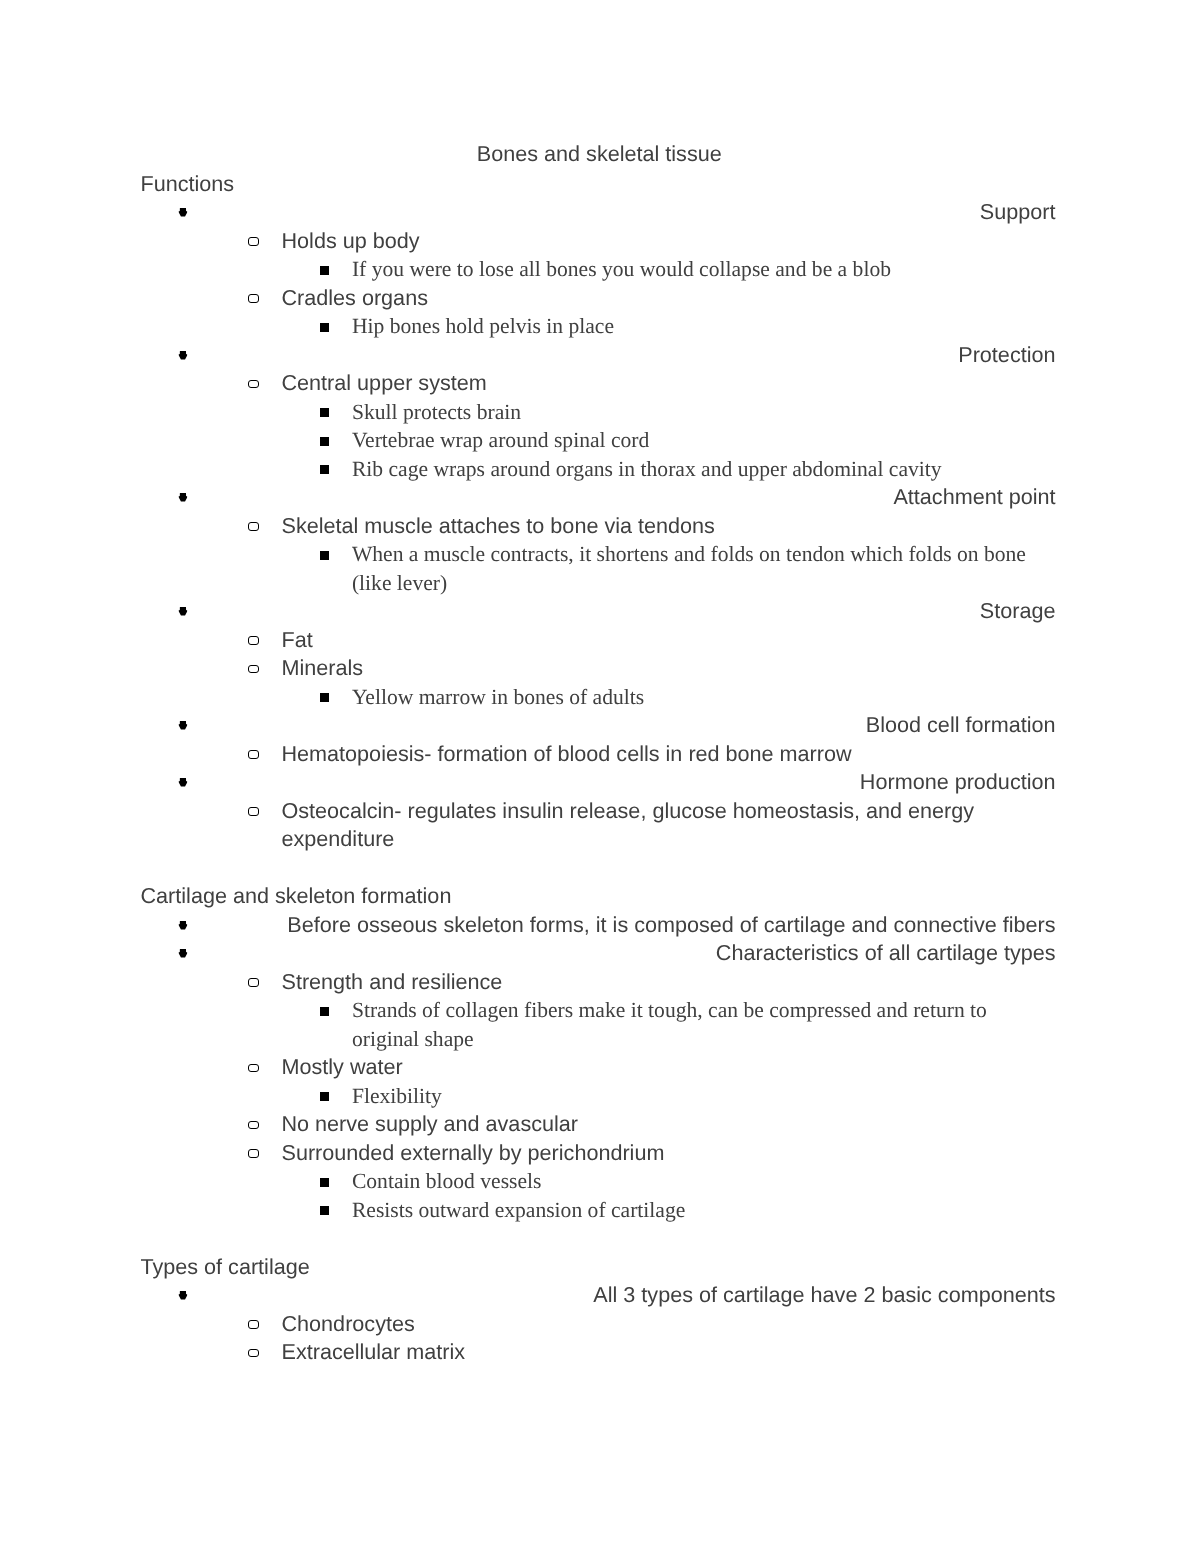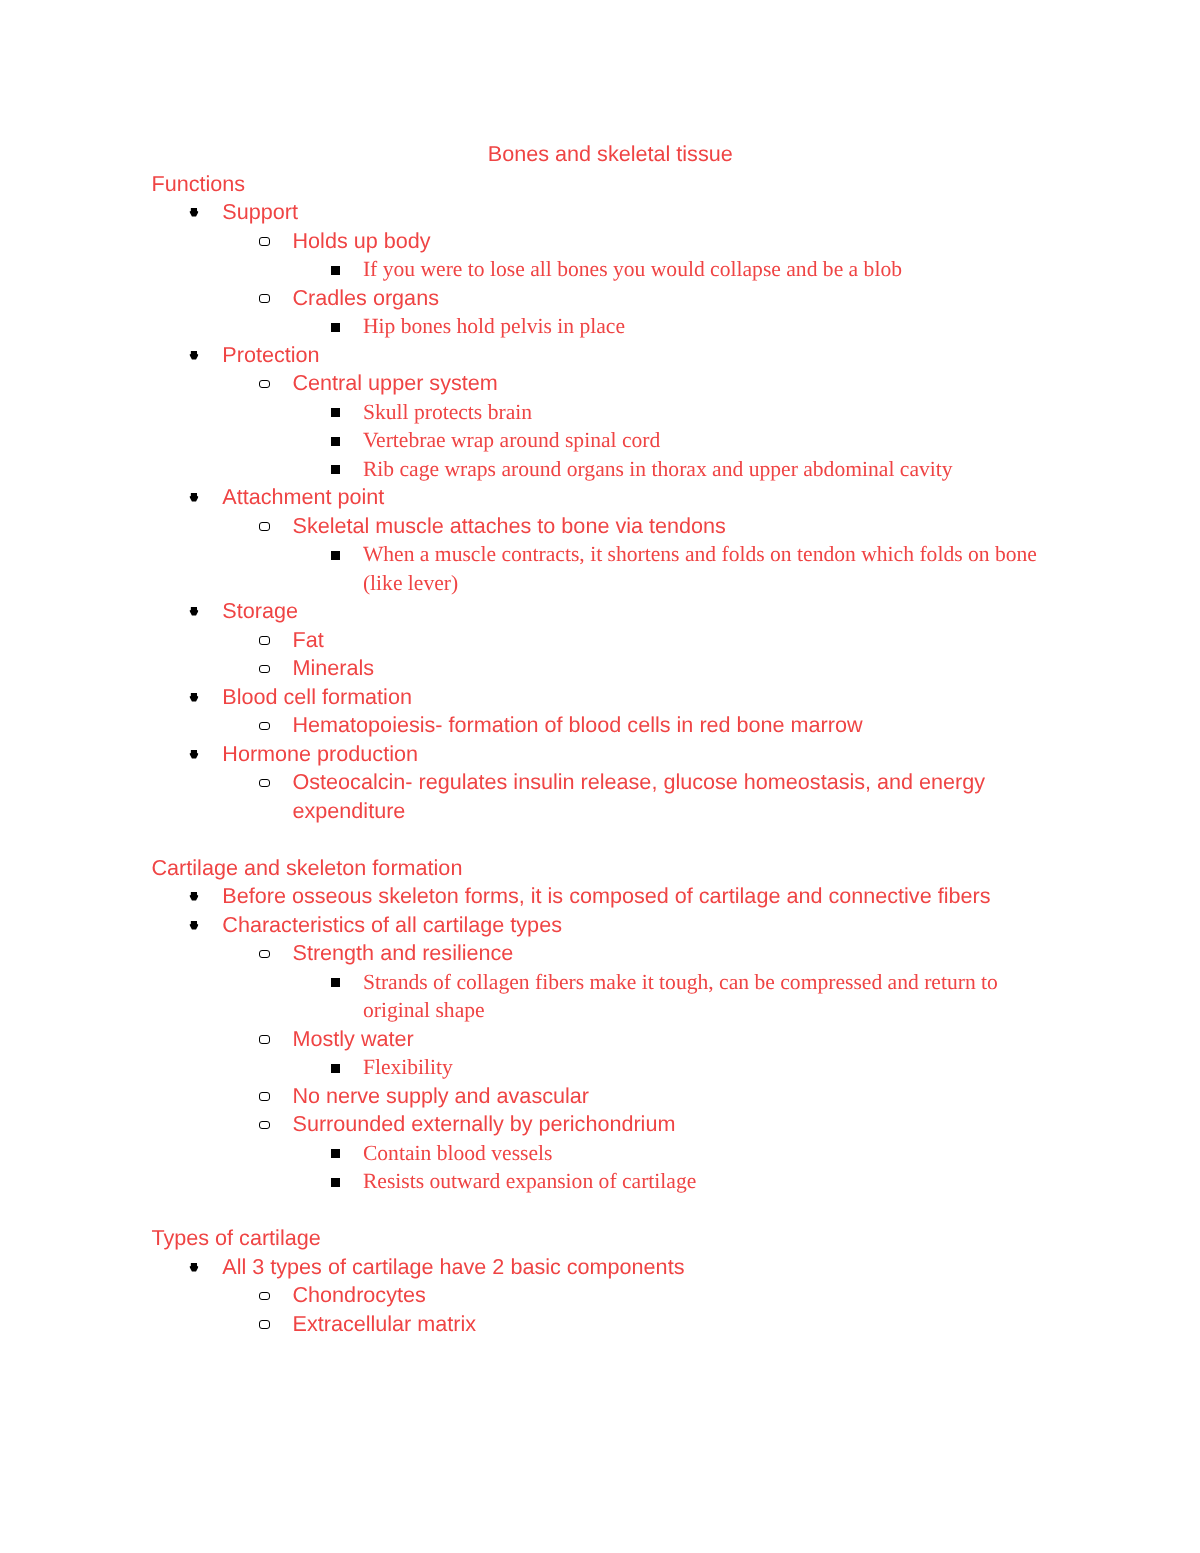--- a/index.html
+++ b/index.html
@@ -22,41 +22,40 @@
     height: 1553px;
     background: #ffffff;
   }
   .doc {
     position: absolute;
     left: 140.5px;
     top: 139.8px;
     width: 915px;
     font-size: 21.6px;
     line-height: 28.5px;
-    color: #ef4444;
+    color: #404040;
     transform: translateZ(0);
-    margin-left: 11px;
   }
   .doc-title {
     text-align: center;
     margin: 0 0 1.5px 0;
     position: relative;
     left: 1.3px;
   }
   .section-heading {
     margin: 0;
   }
   .blank-line {
     height: 28.5px;
   }
   .bullet-row {
     position: relative;
     margin: 0;
   }
-  .bullet-row.lvl1 { margin-left: 70.8px; }
+  .bullet-row.lvl1 { margin-left: 70.8px; text-align: right; }
   .bullet-row.lvl2 { margin-left: 141.0px; }
   .bullet-row.lvl3 { margin-left: 211.4px; font-family: Liberation Serif, serif; }
 
   .marker {
     position: absolute;
   }
   .marker-disc {
     left: -33.4px;
     top: 10.2px;
     width: 9.8px;
@@ -114,20 +113,21 @@
           </span><span>Attachment point</span></div>
         <div class="bullet-row lvl2"><span class="marker marker-ring"></span><span>Skeletal muscle attaches to bone via tendons</span></div>
         <div class="bullet-row lvl3"><span class="marker marker-square"></span><span>When a muscle contracts, it shortens and folds on tendon which folds on bone (like lever)</span></div>
         <div class="bullet-row lvl1"><span class="marker marker-disc">
             <svg viewBox="0 0 100 100" aria-hidden="true">
               <path d="M15 0 L86 0 L87 35 L100 42 L98 56 L75 100 L27 100 L4 56 L0 42 L14 35 Z" fill="#000000"></path>
             </svg>
           </span><span>Storage</span></div>
         <div class="bullet-row lvl2"><span class="marker marker-ring"></span><span>Fat</span></div>
         <div class="bullet-row lvl2"><span class="marker marker-ring"></span><span>Minerals</span></div>
+        <div class="bullet-row lvl3"><span class="marker marker-square"></span><span>Yellow marrow in bones of adults</span></div>
         <div class="bullet-row lvl1"><span class="marker marker-disc">
             <svg viewBox="0 0 100 100" aria-hidden="true">
               <path d="M15 0 L86 0 L87 35 L100 42 L98 56 L75 100 L27 100 L4 56 L0 42 L14 35 Z" fill="#000000"></path>
             </svg>
           </span><span>Blood cell formation</span></div>
         <div class="bullet-row lvl2"><span class="marker marker-ring"></span><span>Hematopoiesis- formation of blood cells in red bone marrow</span></div>
         <div class="bullet-row lvl1"><span class="marker marker-disc">
             <svg viewBox="0 0 100 100" aria-hidden="true">
               <path d="M15 0 L86 0 L87 35 L100 42 L98 56 L75 100 L27 100 L4 56 L0 42 L14 35 Z" fill="#000000"></path>
             </svg>

